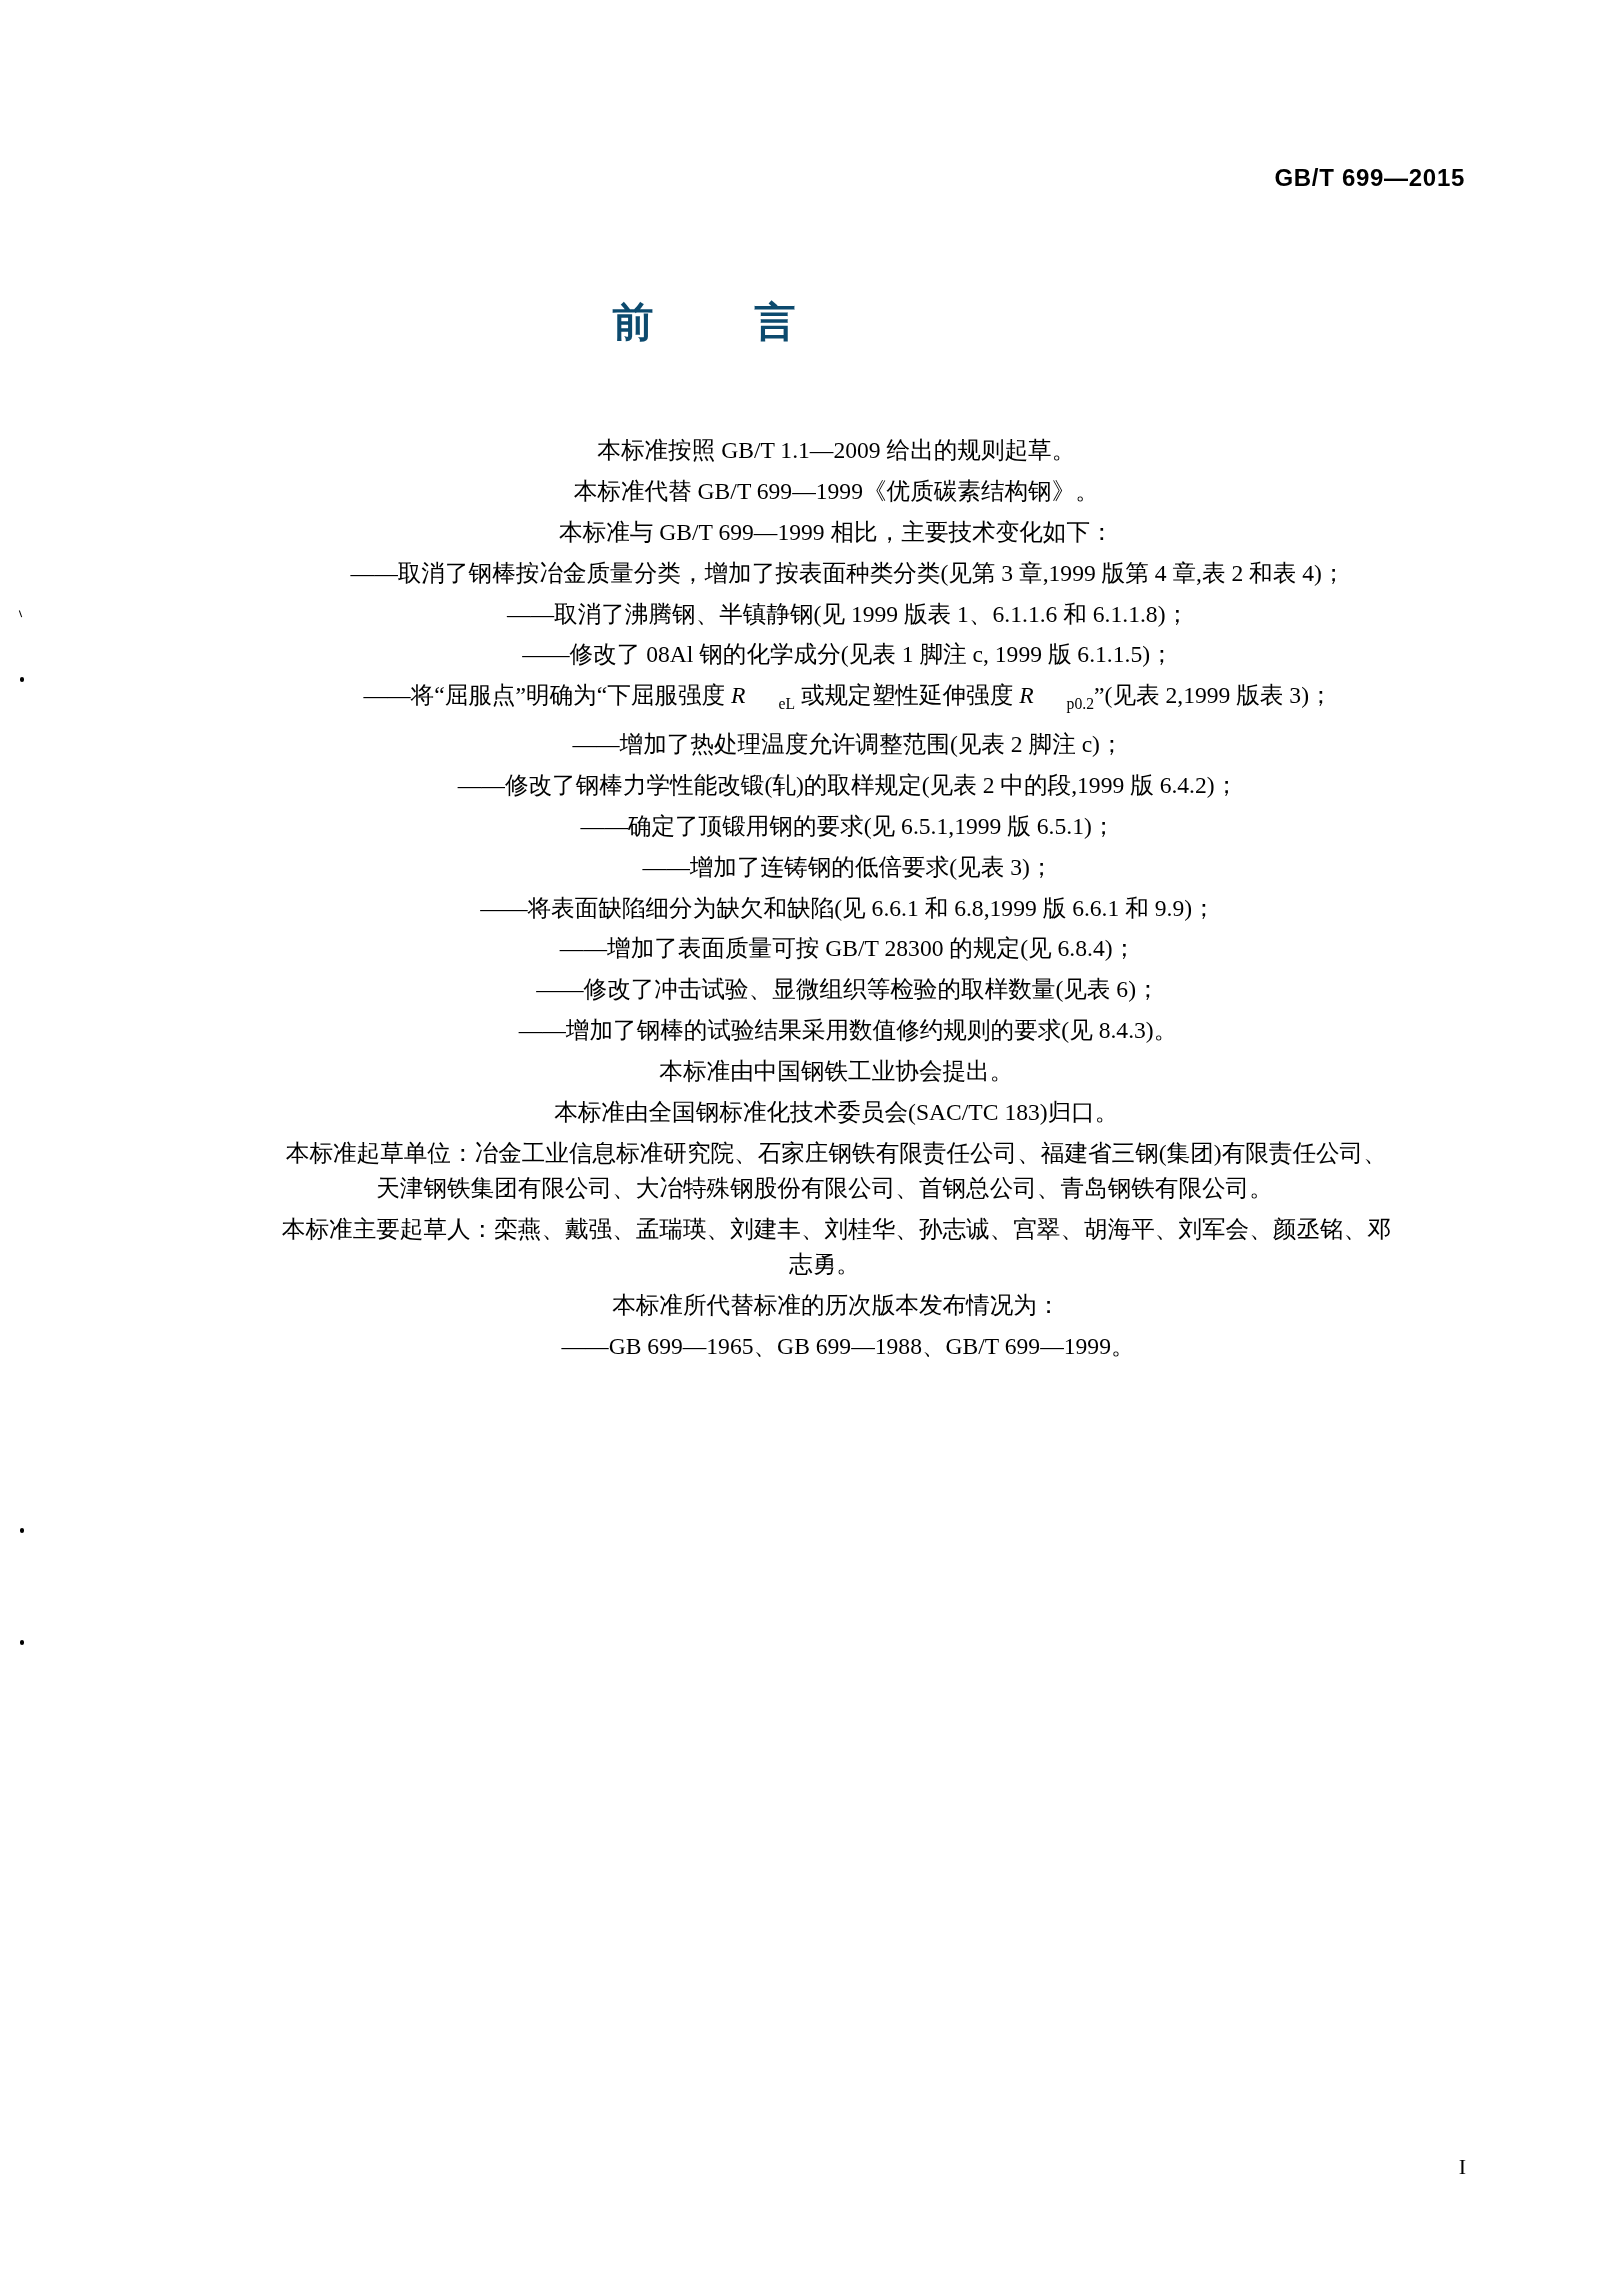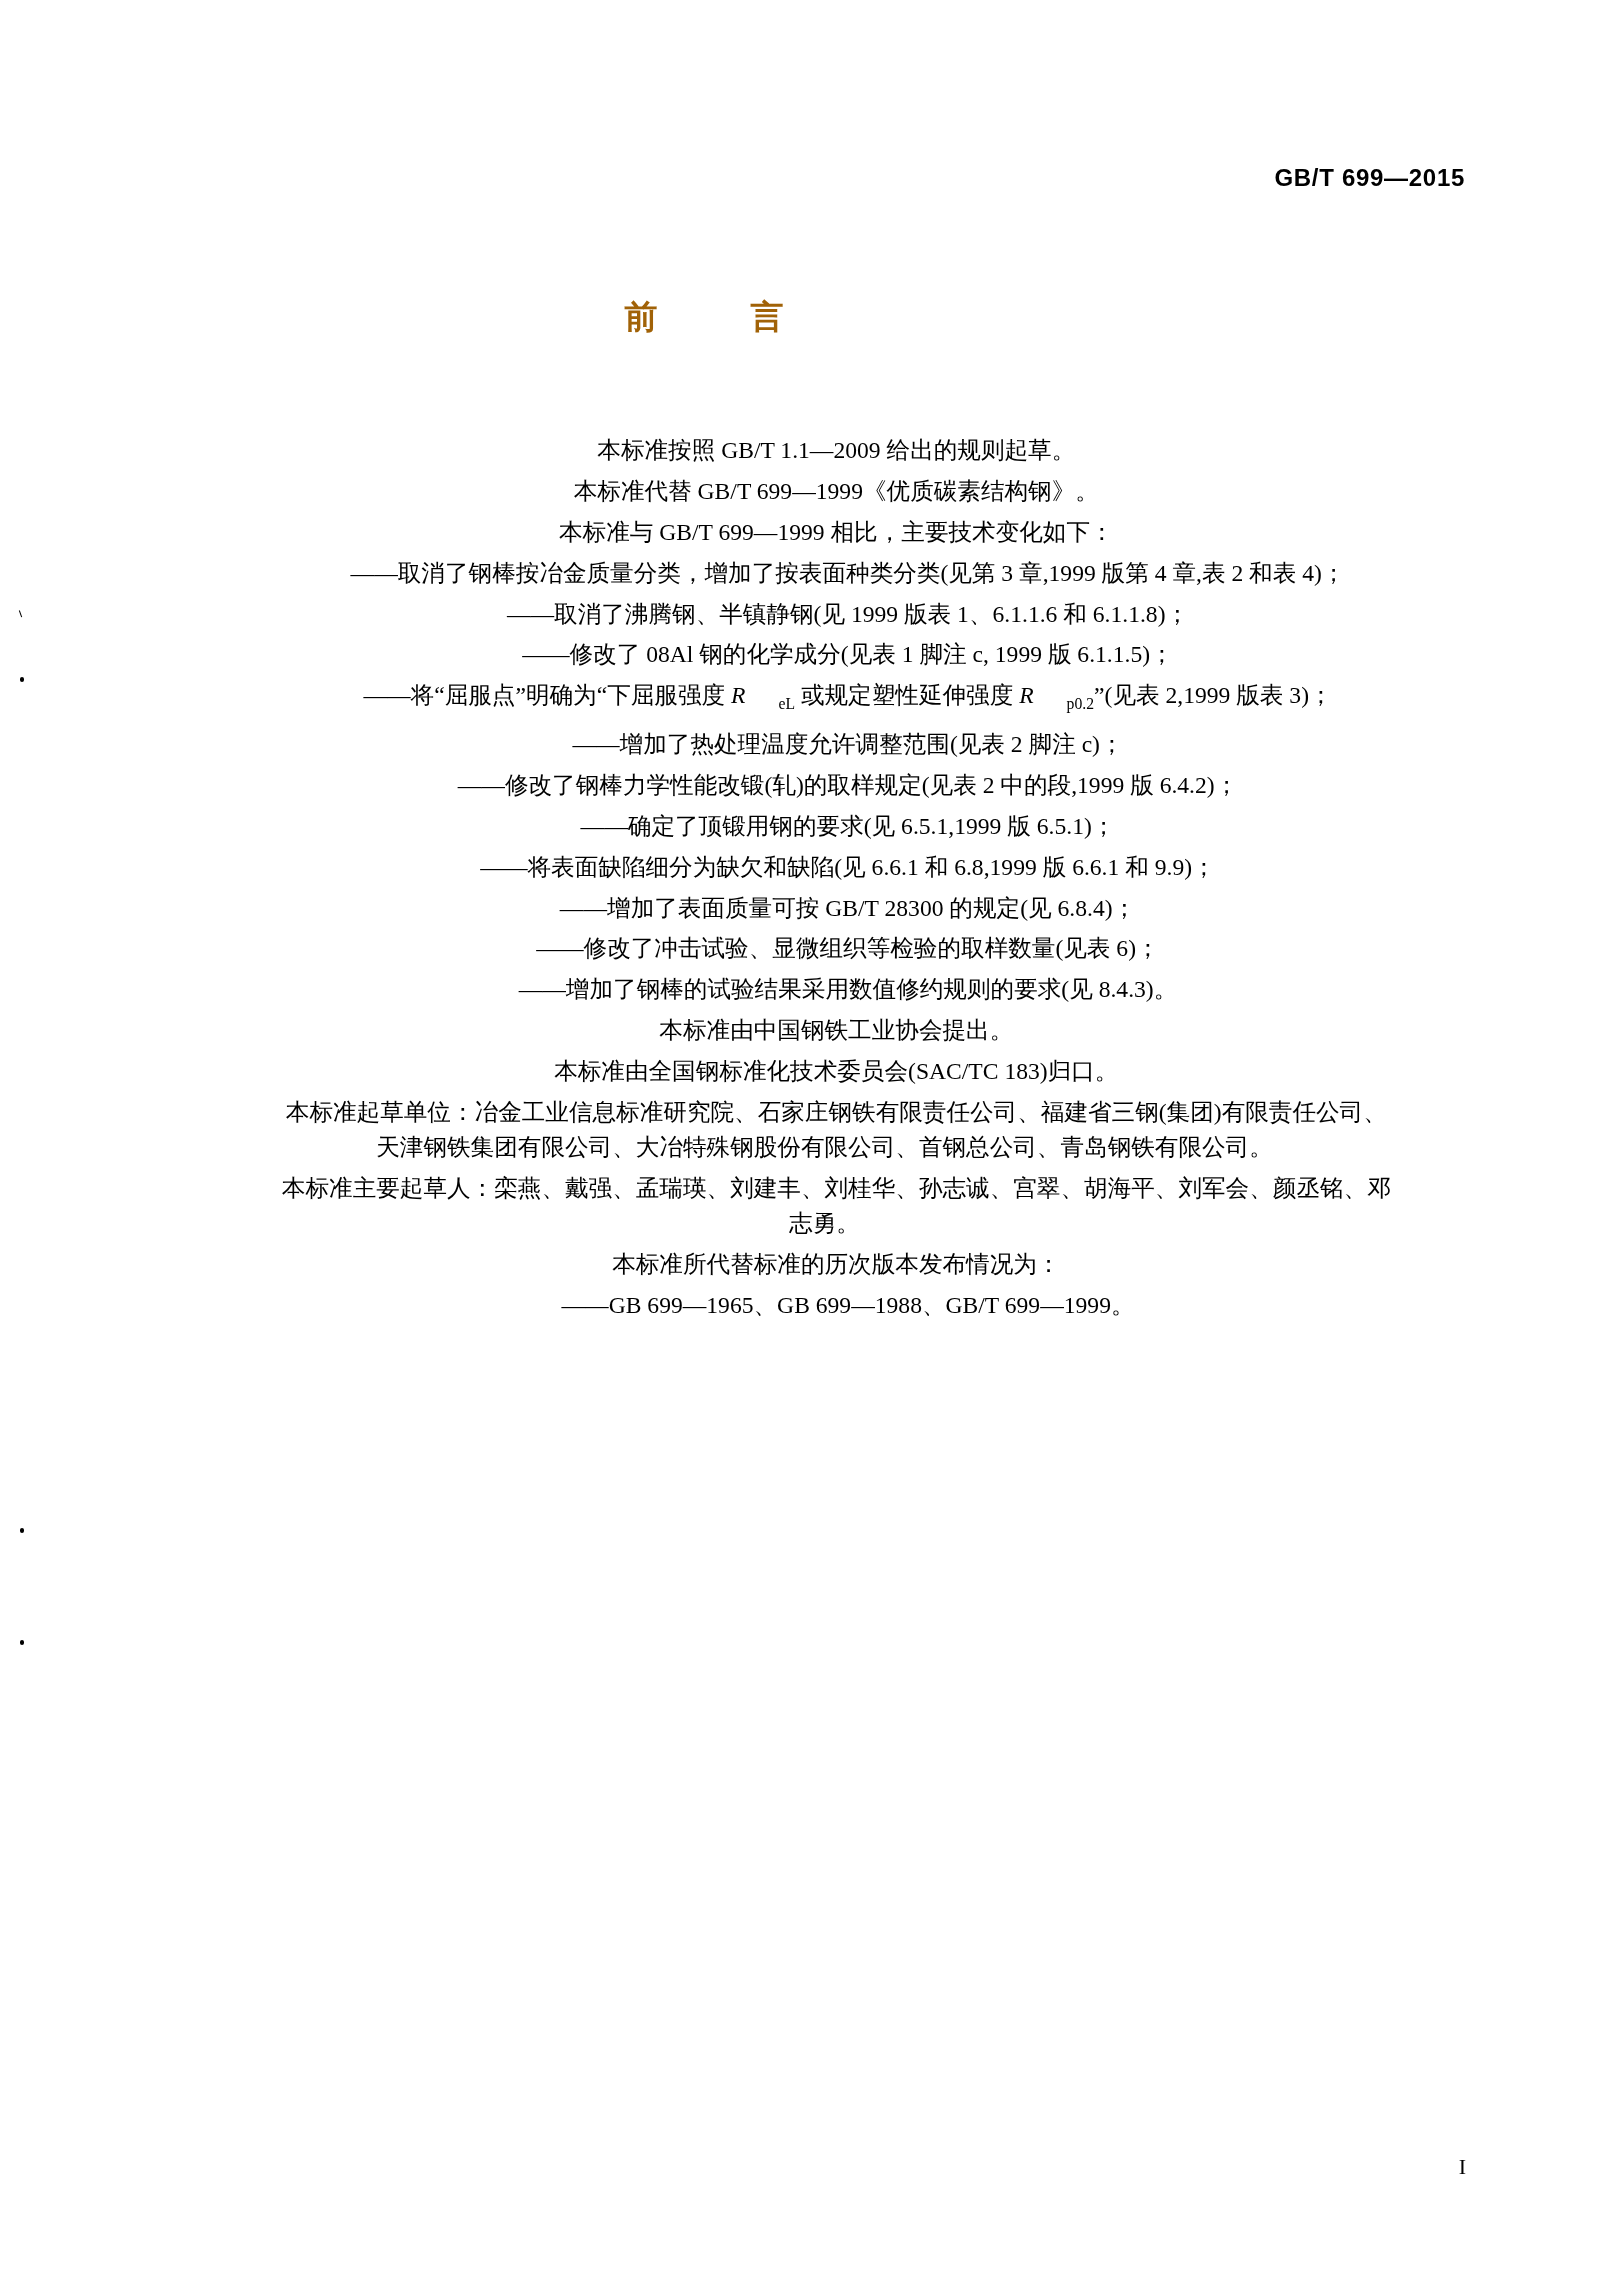--- a/index.html
+++ b/index.html
@@ -30,24 +30,24 @@
     color: #000;
   }
   .title {
     position: absolute;
     top: 295px;
     left: 0;
     width: 1408px;
     text-align: center;
     font-family: "DejaVu Sans", "Liberation Sans", sans-serif;
     font-weight: bold;
-    font-size: 33px;
+    font-size: 41px;
     letter-spacing: 30px;
     text-indent: 30px;
-    color: #a16207;
+    color: #0c4a6e;
   }
   .body-block {
     position: absolute;
     top: 433px;
     left: 254px;
     width: 1141px;
     text-align: center;
   }
   p.line {
     margin: 0 0 5.9px 0;
@@ -114,20 +114,21 @@
     <p class="line para-ind">本标准代替 GB/T 699—1999《优质碳素结构钢》。</p>
     <p class="line para-ind">本标准与 GB/T 699—1999 相比，主要技术变化如下：</p>
 
     <p class="line dash">——取消了钢棒按冶金质量分类，增加了按表面种类分类(见第 3 章,1999 版第 4 章,表 2 和表 4)；</p>
     <p class="line dash">——取消了沸腾钢、半镇静钢(见 1999 版表 1、6.1.1.6 和 6.1.1.8)；</p>
     <p class="line dash">——修改了 08Al 钢的化学成分(见表 1 脚注 c, 1999 版 6.1.1.5)；</p>
     <p class="line dash">——将“屈服点”明确为“下屈服强度 <span class="ital">R</span><span class="sub">eL</span> 或规定塑性延伸强度 <span class="ital">R</span><span class="sub">p0.2</span>”(见表 2,1999 版表 3)；</p>
     <p class="line dash">——增加了热处理温度允许调整范围(见表 2 脚注 c)；</p>
     <p class="line dash">——修改了钢棒力学性能改锻(轧)的取样规定(见表 2 中的段,1999 版 6.4.2)；</p>
     <p class="line dash">——确定了顶锻用钢的要求(见 6.5.1,1999 版 6.5.1)；</p>
+    <p class="line dash">——增加了连铸钢的低倍要求(见表 3)；</p>
     <p class="line dash">——将表面缺陷细分为缺欠和缺陷(见 6.6.1 和 6.8,1999 版 6.6.1 和 9.9)；</p>
     <p class="line dash">——增加了表面质量可按 GB/T 28300 的规定(见 6.8.4)；</p>
     <p class="line dash">——修改了冲击试验、显微组织等检验的取样数量(见表 6)；</p>
     <p class="line dash">——增加了钢棒的试验结果采用数值修约规则的要求(见 8.4.3)。</p>
 
     <p class="line para-ind">本标准由中国钢铁工业协会提出。</p>
     <p class="line para-ind">本标准由全国钢标准化技术委员会(SAC/TC 183)归口。</p>
     <p class="line para-ind wrap">本标准起草单位：冶金工业信息标准研究院、石家庄钢铁有限责任公司、福建省三钢(集团)有限责任公司、天津钢铁集团有限公司、大冶特殊钢股份有限公司、首钢总公司、青岛钢铁有限公司。</p>
     <p class="line para-ind wrap">本标准主要起草人：栾燕、戴强、孟瑞瑛、刘建丰、刘桂华、孙志诚、宫翠、胡海平、刘军会、颜丞铭、邓志勇。</p>
     <p class="line para-ind">本标准所代替标准的历次版本发布情况为：</p>

